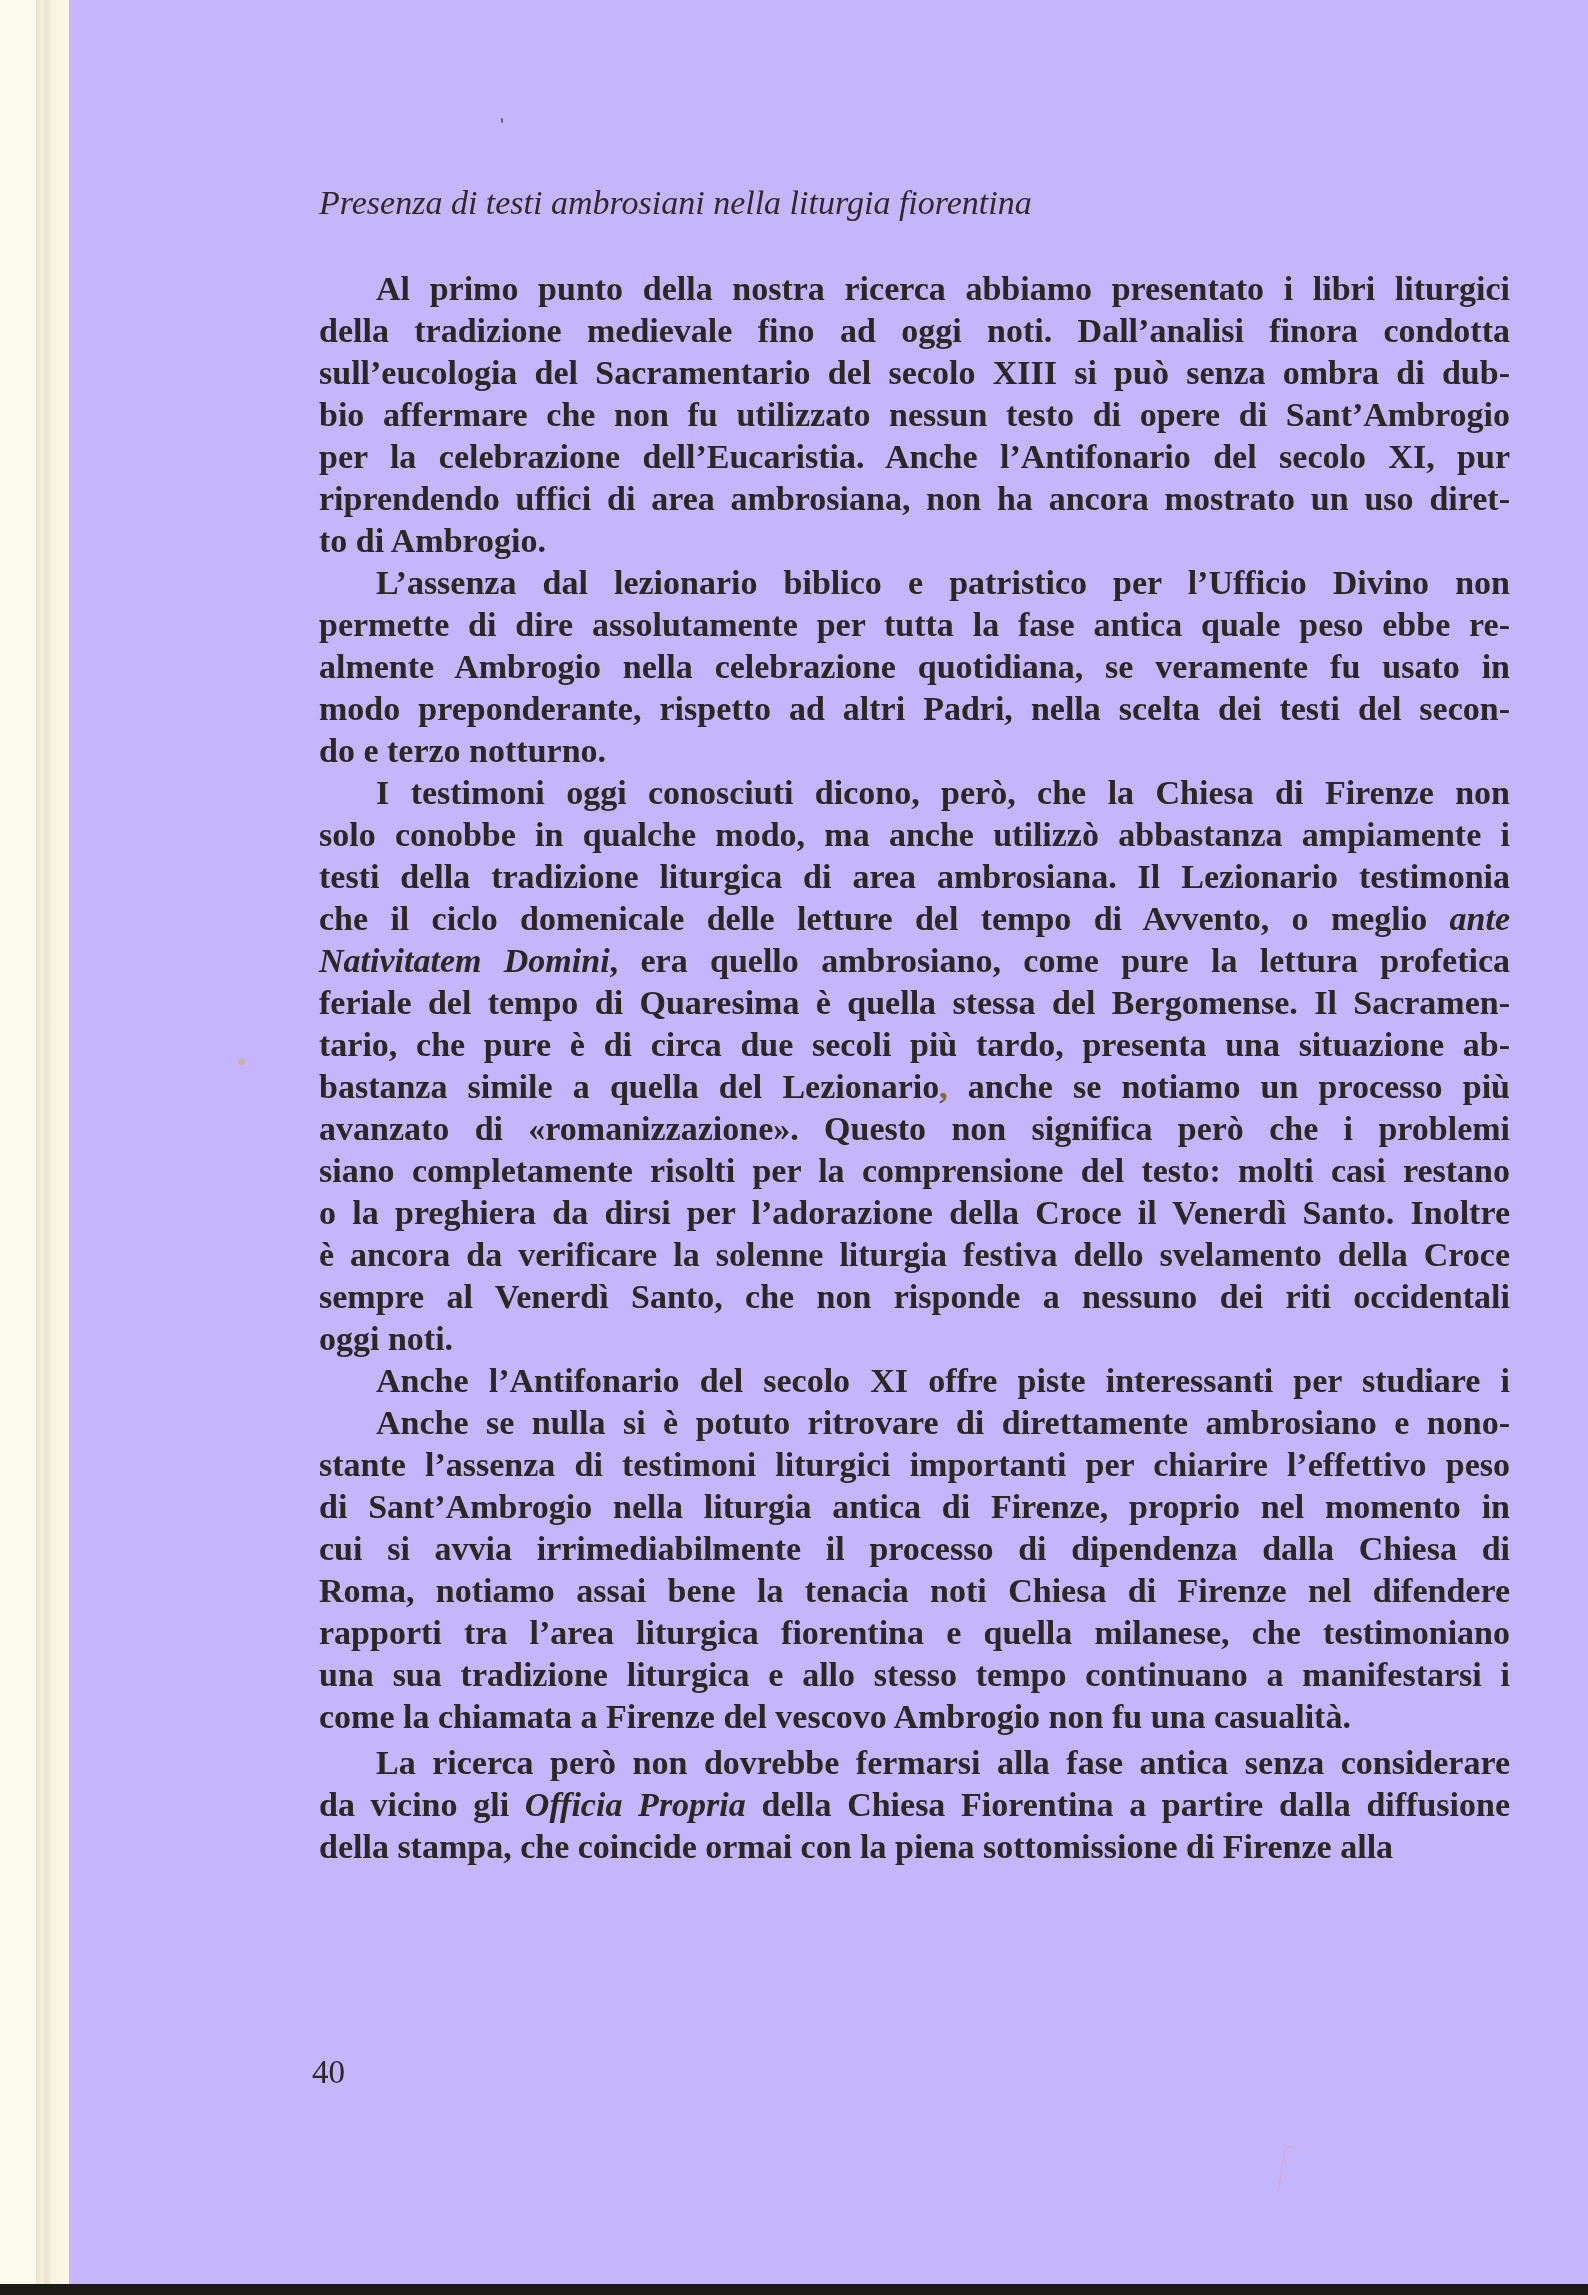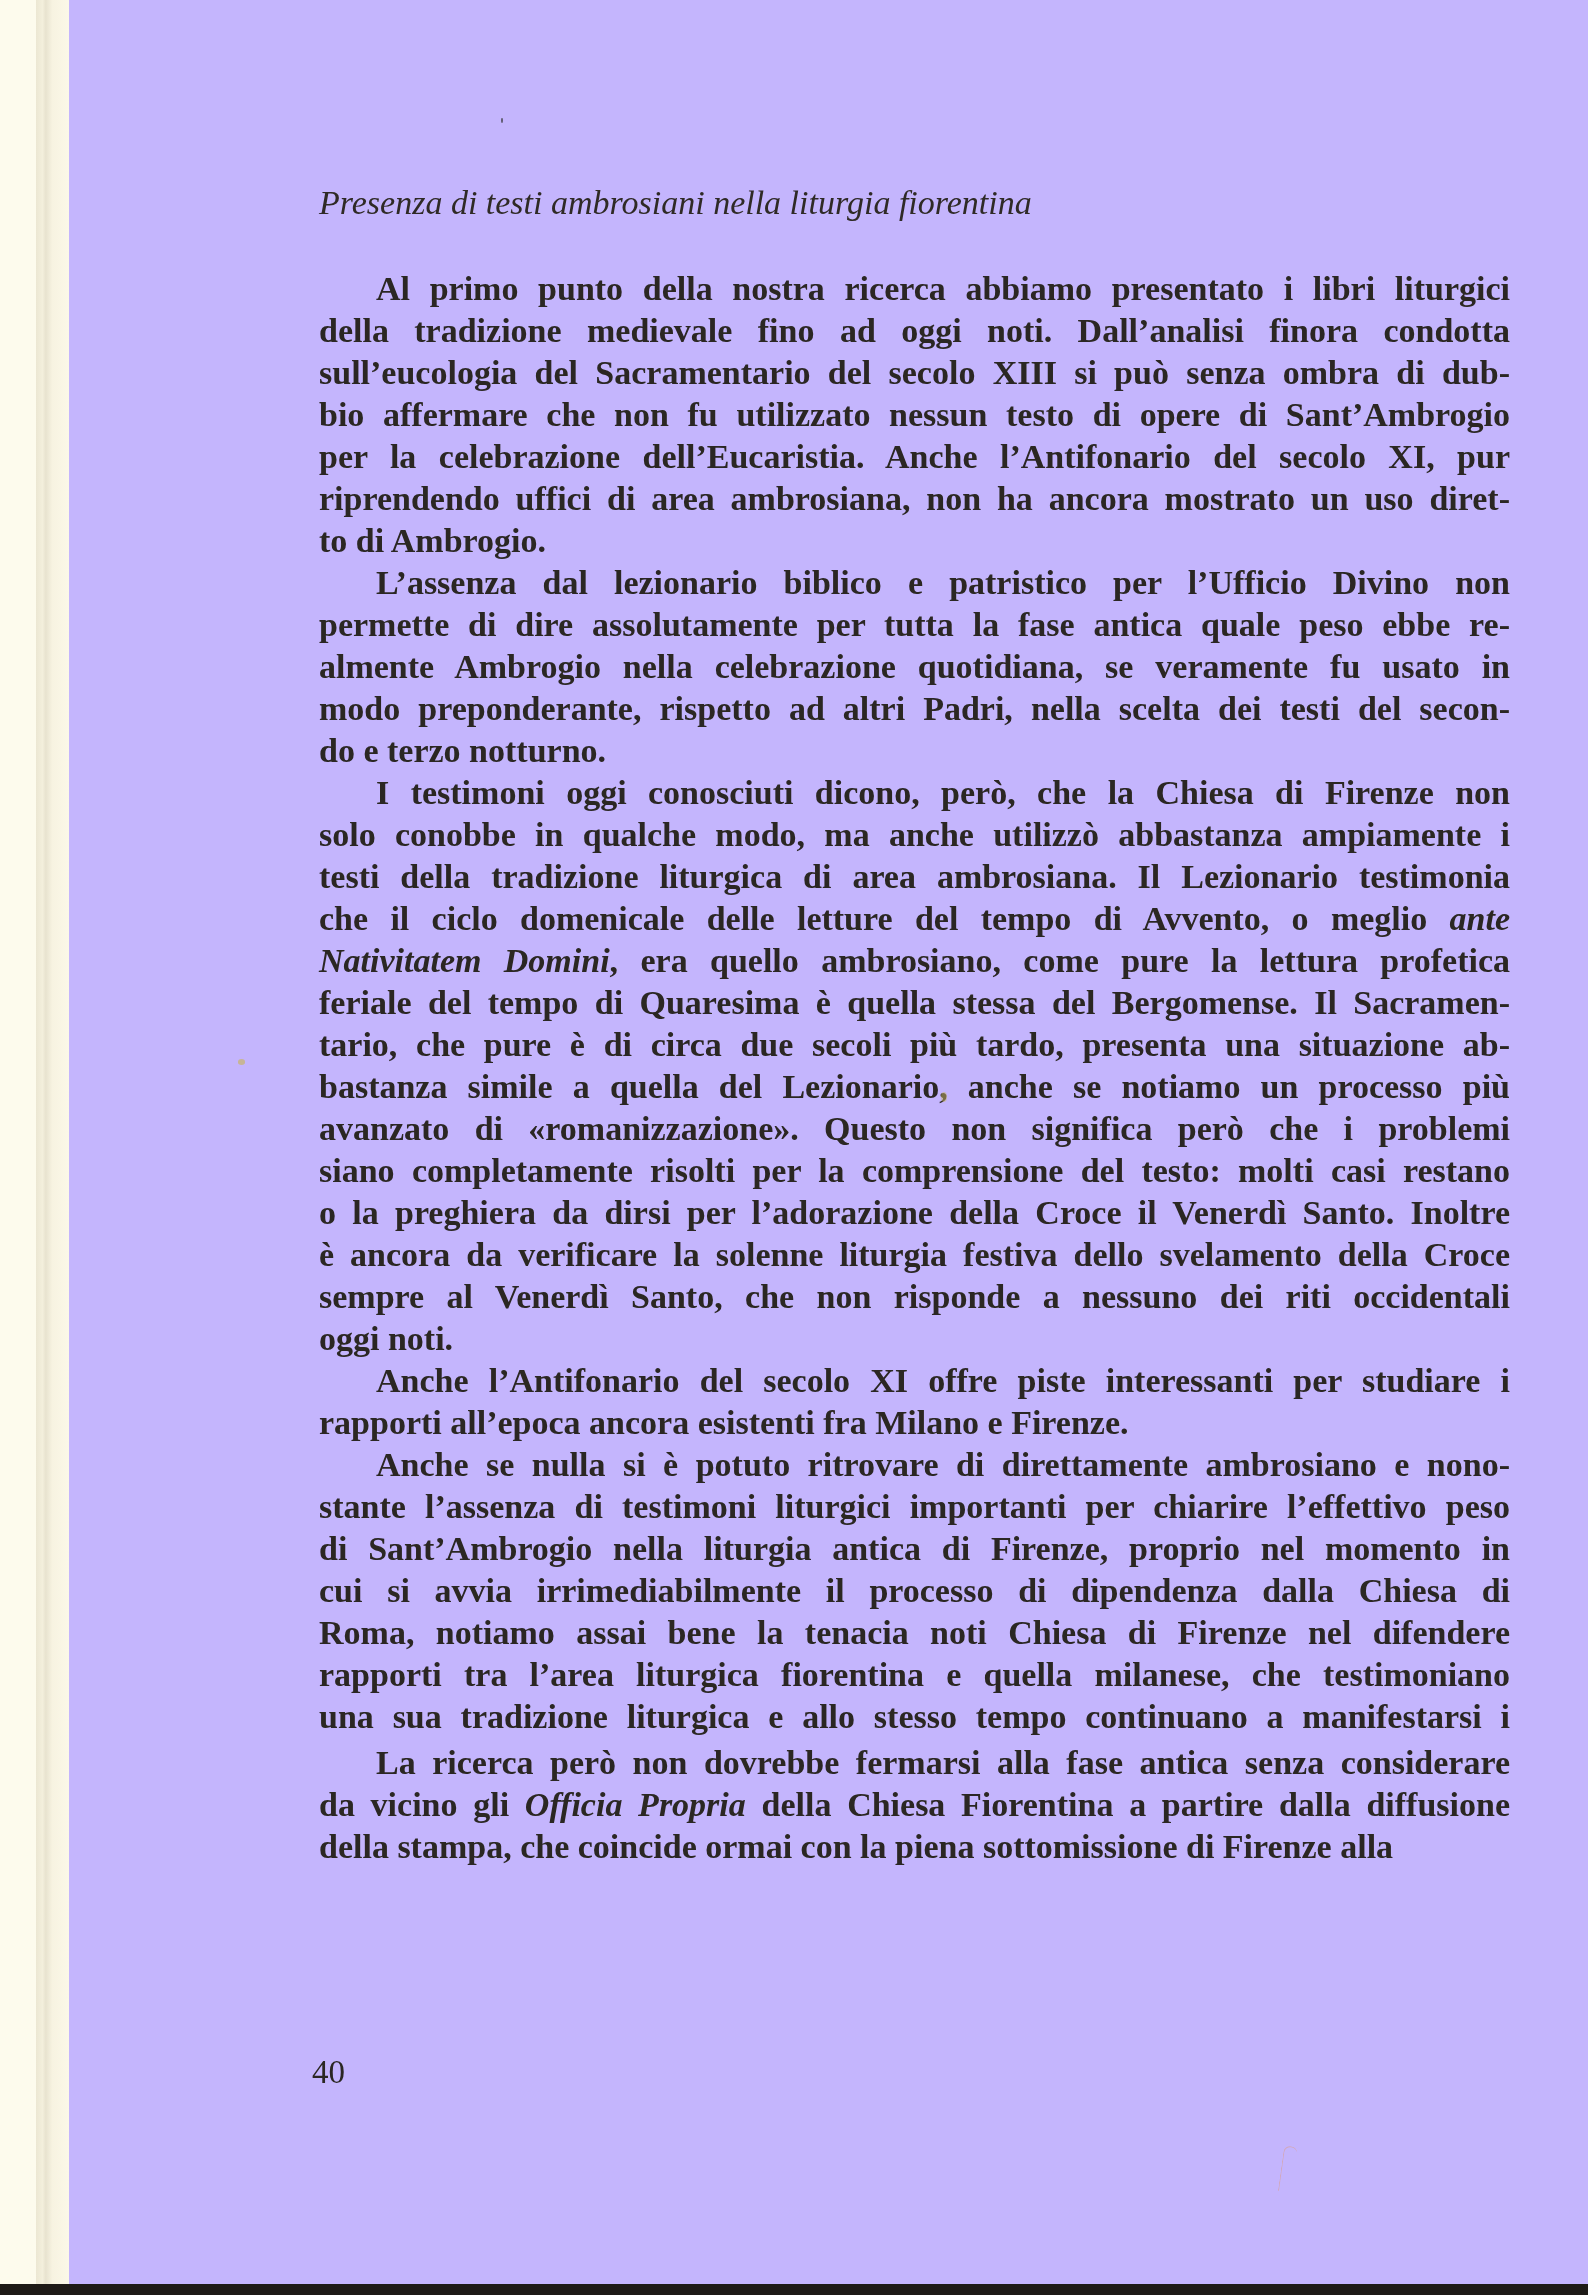--- a/index.html
+++ b/index.html
@@ -195,23 +195,20 @@
           <span class="line-inner"><span>sempre al Venerdì Santo, che non risponde a nessuno dei riti occidentali</span></span>
         </div>
         <div class="line last">
           <span class="line-inner"><span>oggi noti.</span></span>
         </div>
       </div>
       <div>
         <div class="line indent">
           <span class="line-inner"><span>Anche l’Antifonario del secolo XI offre piste interessanti per studiare i</span></span>
         </div>
-        <div class="line last">
-          <span class="line-inner"><span>rapporti all’epoca ancora esistenti fra Milano e Firenze.</span></span>
-        </div>
       </div>
       <div>
         <div class="line indent">
           <span class="line-inner"><span>Anche se nulla si è potuto ritrovare di direttamente ambrosiano e nono-</span></span>
         </div>
         <div class="line">
           <span class="line-inner"><span>stante l’assenza di testimoni liturgici importanti per chiarire l’effettivo peso</span></span>
         </div>
         <div class="line">
           <span class="line-inner"><span>di Sant’Ambrogio nella liturgia antica di Firenze, proprio nel momento in</span></span>
@@ -220,20 +217,23 @@
           <span class="line-inner"><span>cui si avvia irrimediabilmente il processo di dipendenza dalla Chiesa di</span></span>
         </div>
         <div class="line">
           <span class="line-inner"><span>Roma, notiamo assai bene la tenacia noti Chiesa di Firenze nel difendere</span></span>
         </div>
         <div class="line">
           <span class="line-inner"><span>rapporti tra l’area liturgica fiorentina e quella milanese, che testimoniano</span></span>
         </div>
         <div class="line">
           <span class="line-inner"><span>una sua tradizione liturgica e allo stesso tempo continuano a manifestarsi i</span></span>
+        </div>
+        <div class="line last">
+          <span class="line-inner"><span>come la chiamata a Firenze del vescovo Ambrogio non fu una casualità.</span></span>
         </div>
       </div>
       <div>
         <div class="line indent para-gap">
           <span class="line-inner"><span>La ricerca però non dovrebbe fermarsi alla fase antica senza considerare</span></span>
         </div>
         <div class="line">
           <span class="line-inner"><span>da vicino gli </span><span class="seg-italic">Officia Propria</span><span> della Chiesa Fiorentina a partire dalla diffusione</span></span>
         </div>
         <div class="line last">

